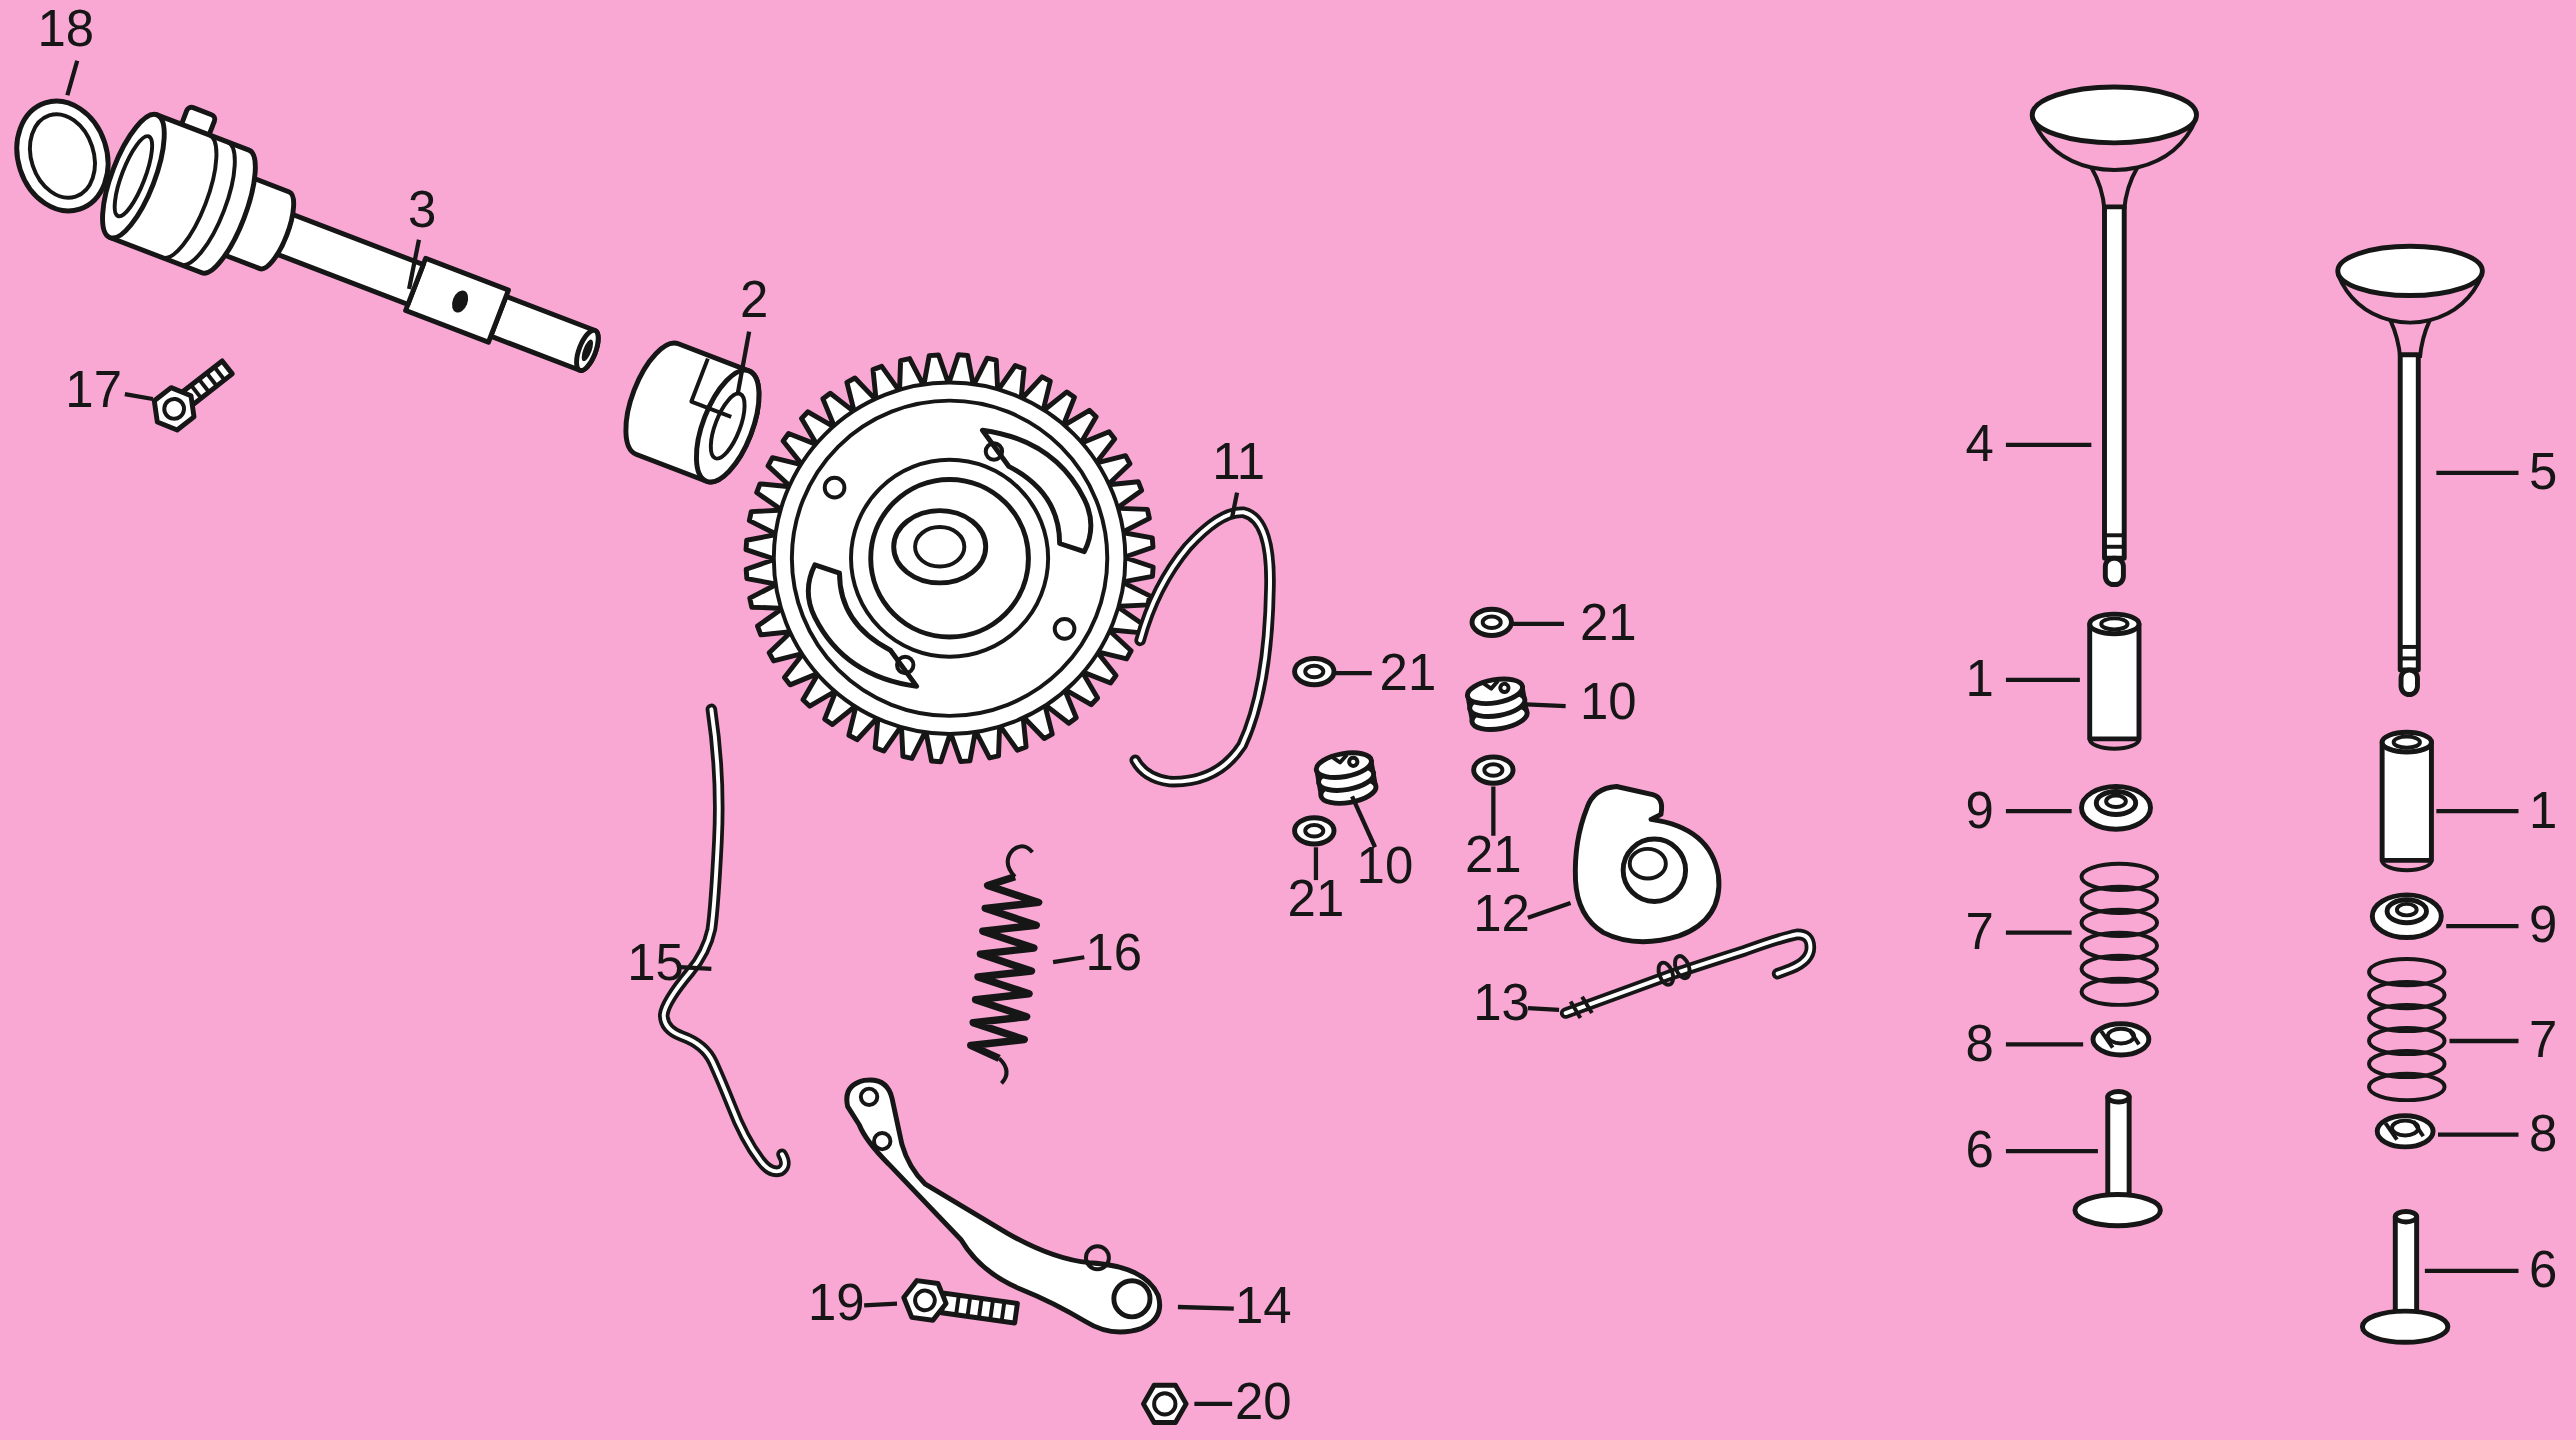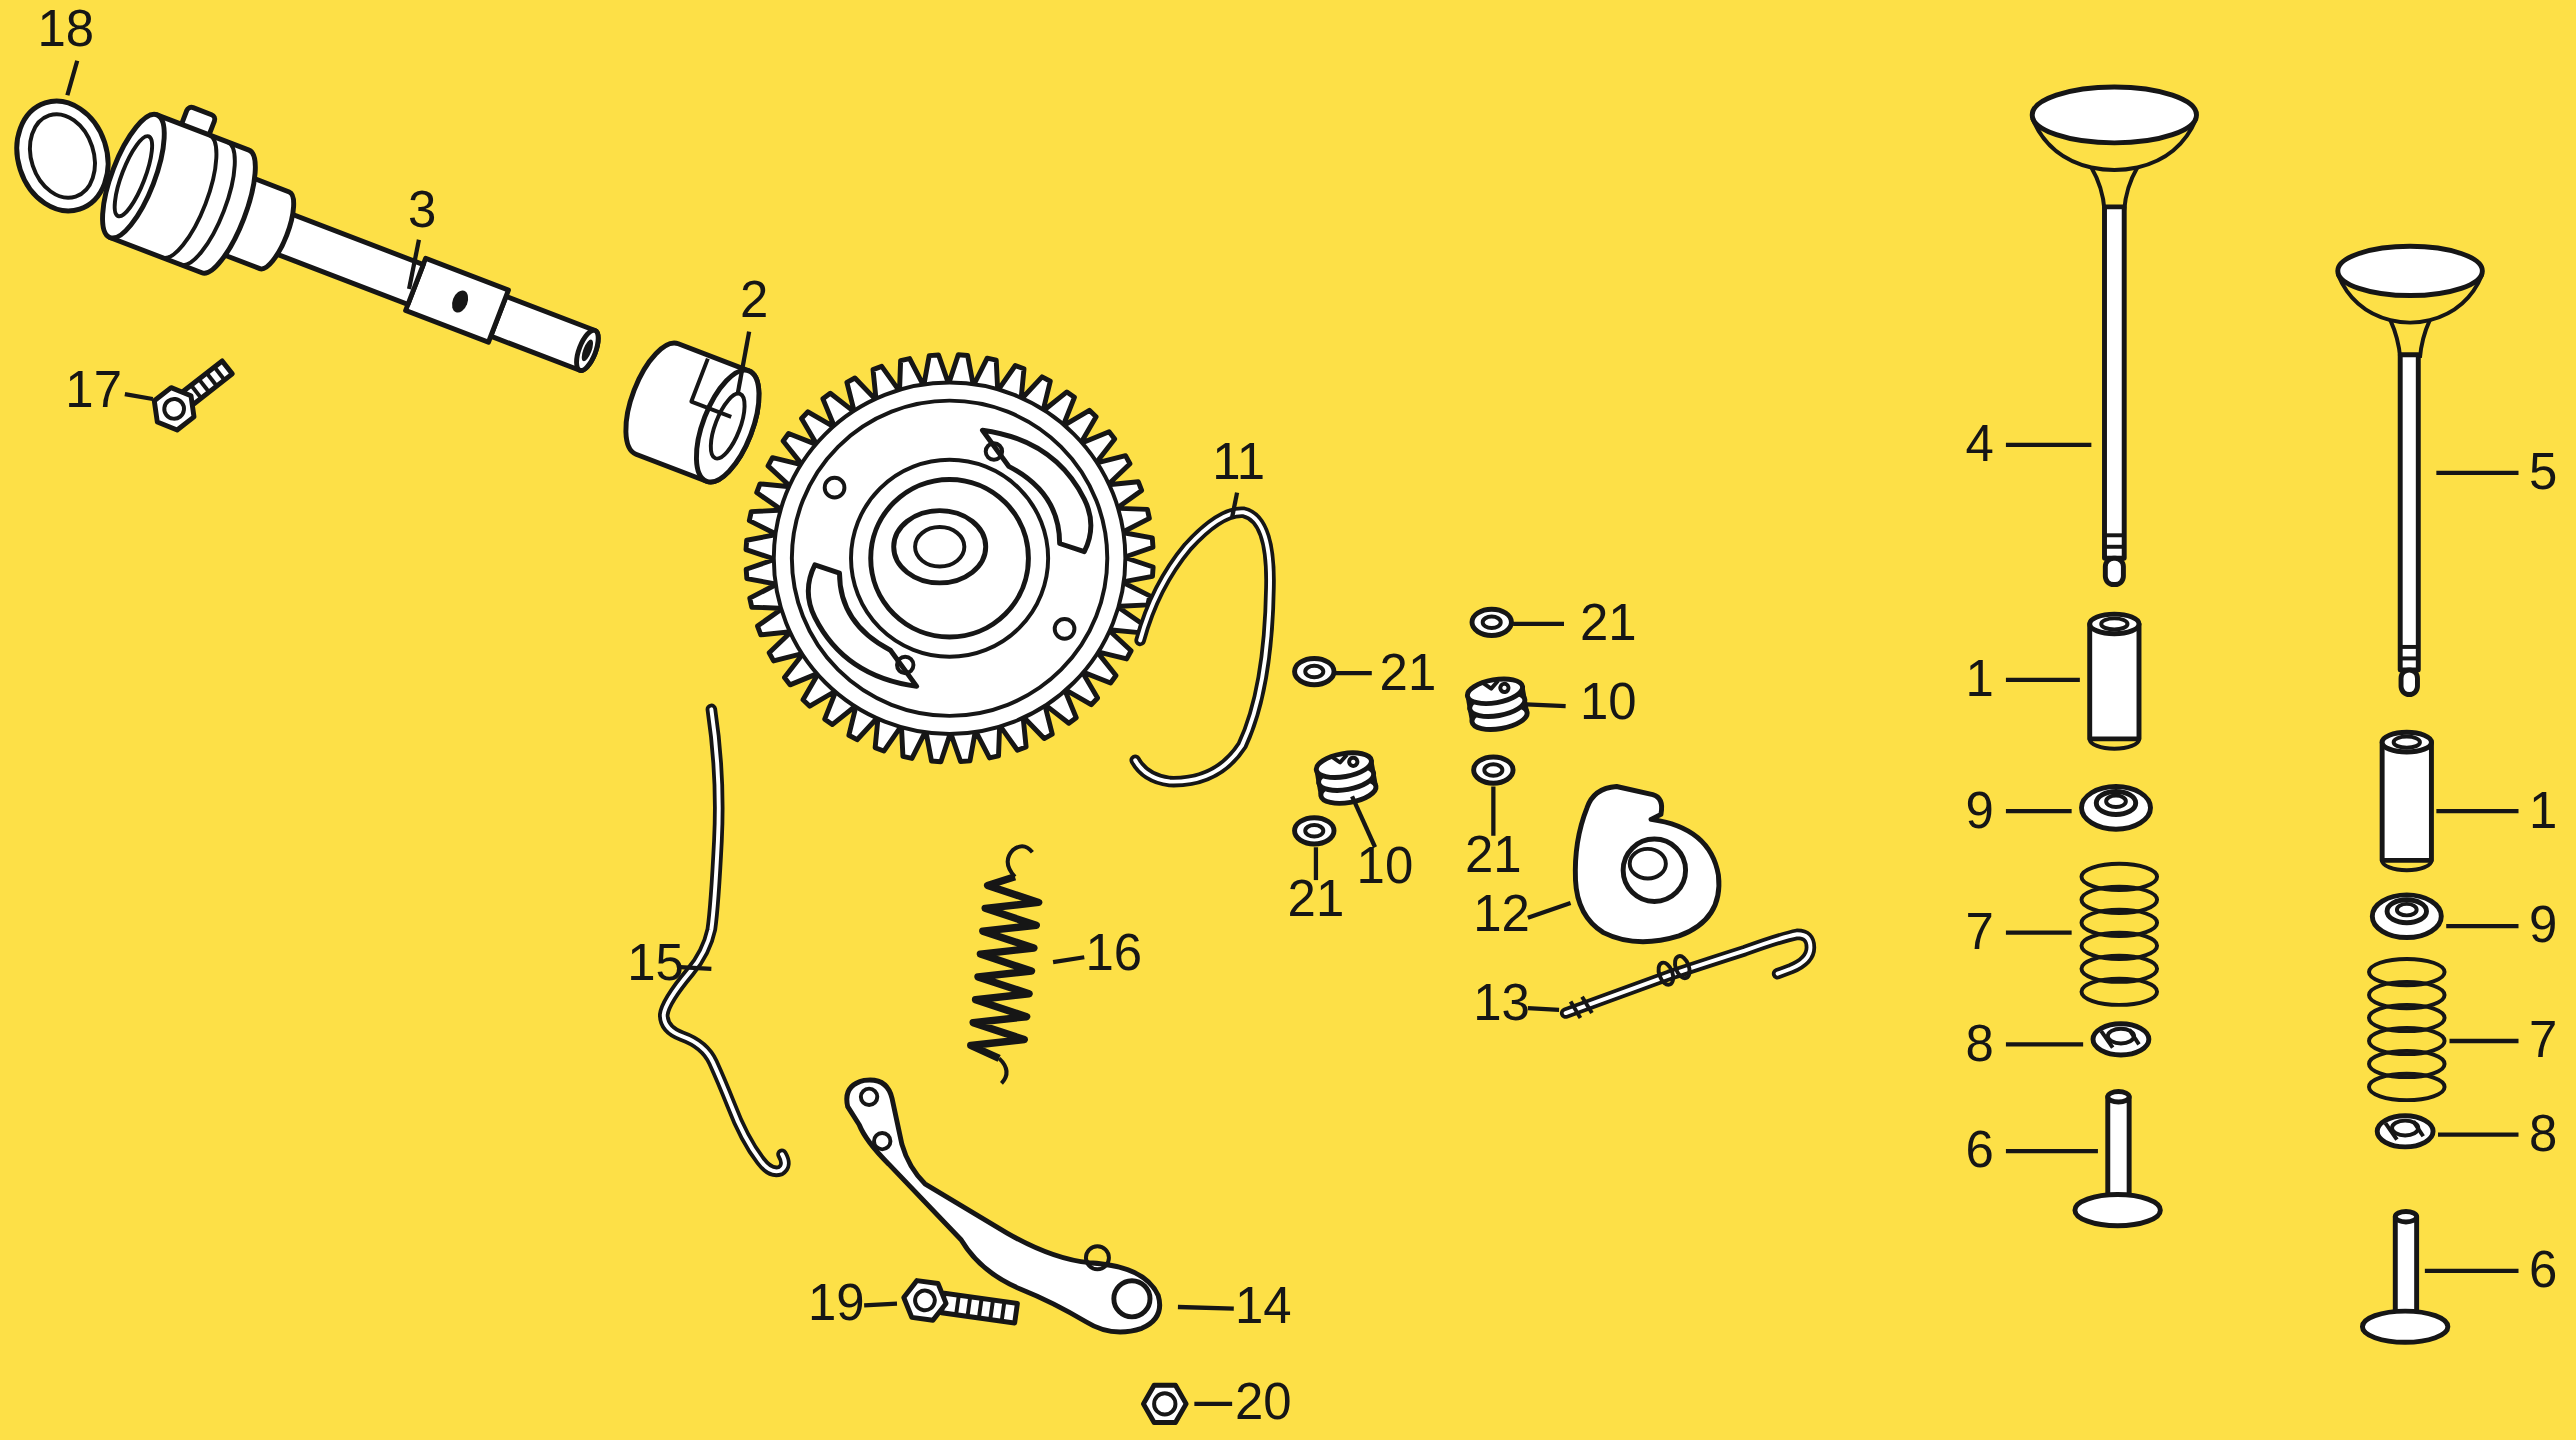--- a/index.html
+++ b/index.html
@@ -1,16 +1,16 @@
 <!DOCTYPE html>
 <html style="font-size:12.8px"><head>
 <meta charset="utf-8">
 <style>
   html,body{margin:0;padding:0;background:#ffffff;}
-  .page{width:2576px;height:1440px;background:#fde047;overflow:hidden;}
+  .page{width:2576px;height:1440px;background:#f9a8d4;overflow:hidden;}
   svg{display:block;width:100%;height:100%;}
   .pt{fill:#ffffff;stroke:#161616;stroke-width:3;stroke-linejoin:round;}
   .pt2{fill:none;stroke:#161616;stroke-width:2.4;stroke-linejoin:round;}
   .ln{fill:none;stroke:#161616;stroke-width:2.4;}
   .wire{fill:none;stroke:#161616;stroke-width:7;stroke-linecap:round;}
   .wirecore{fill:none;stroke:#ffffff;stroke-width:2.4;stroke-linecap:round;}
   .leader{stroke:#161616;stroke-width:2.6;}
   .callout{font-family:"Liberation Sans",sans-serif;font-size:31px;fill:#161616;}
 </style>
 </head>

